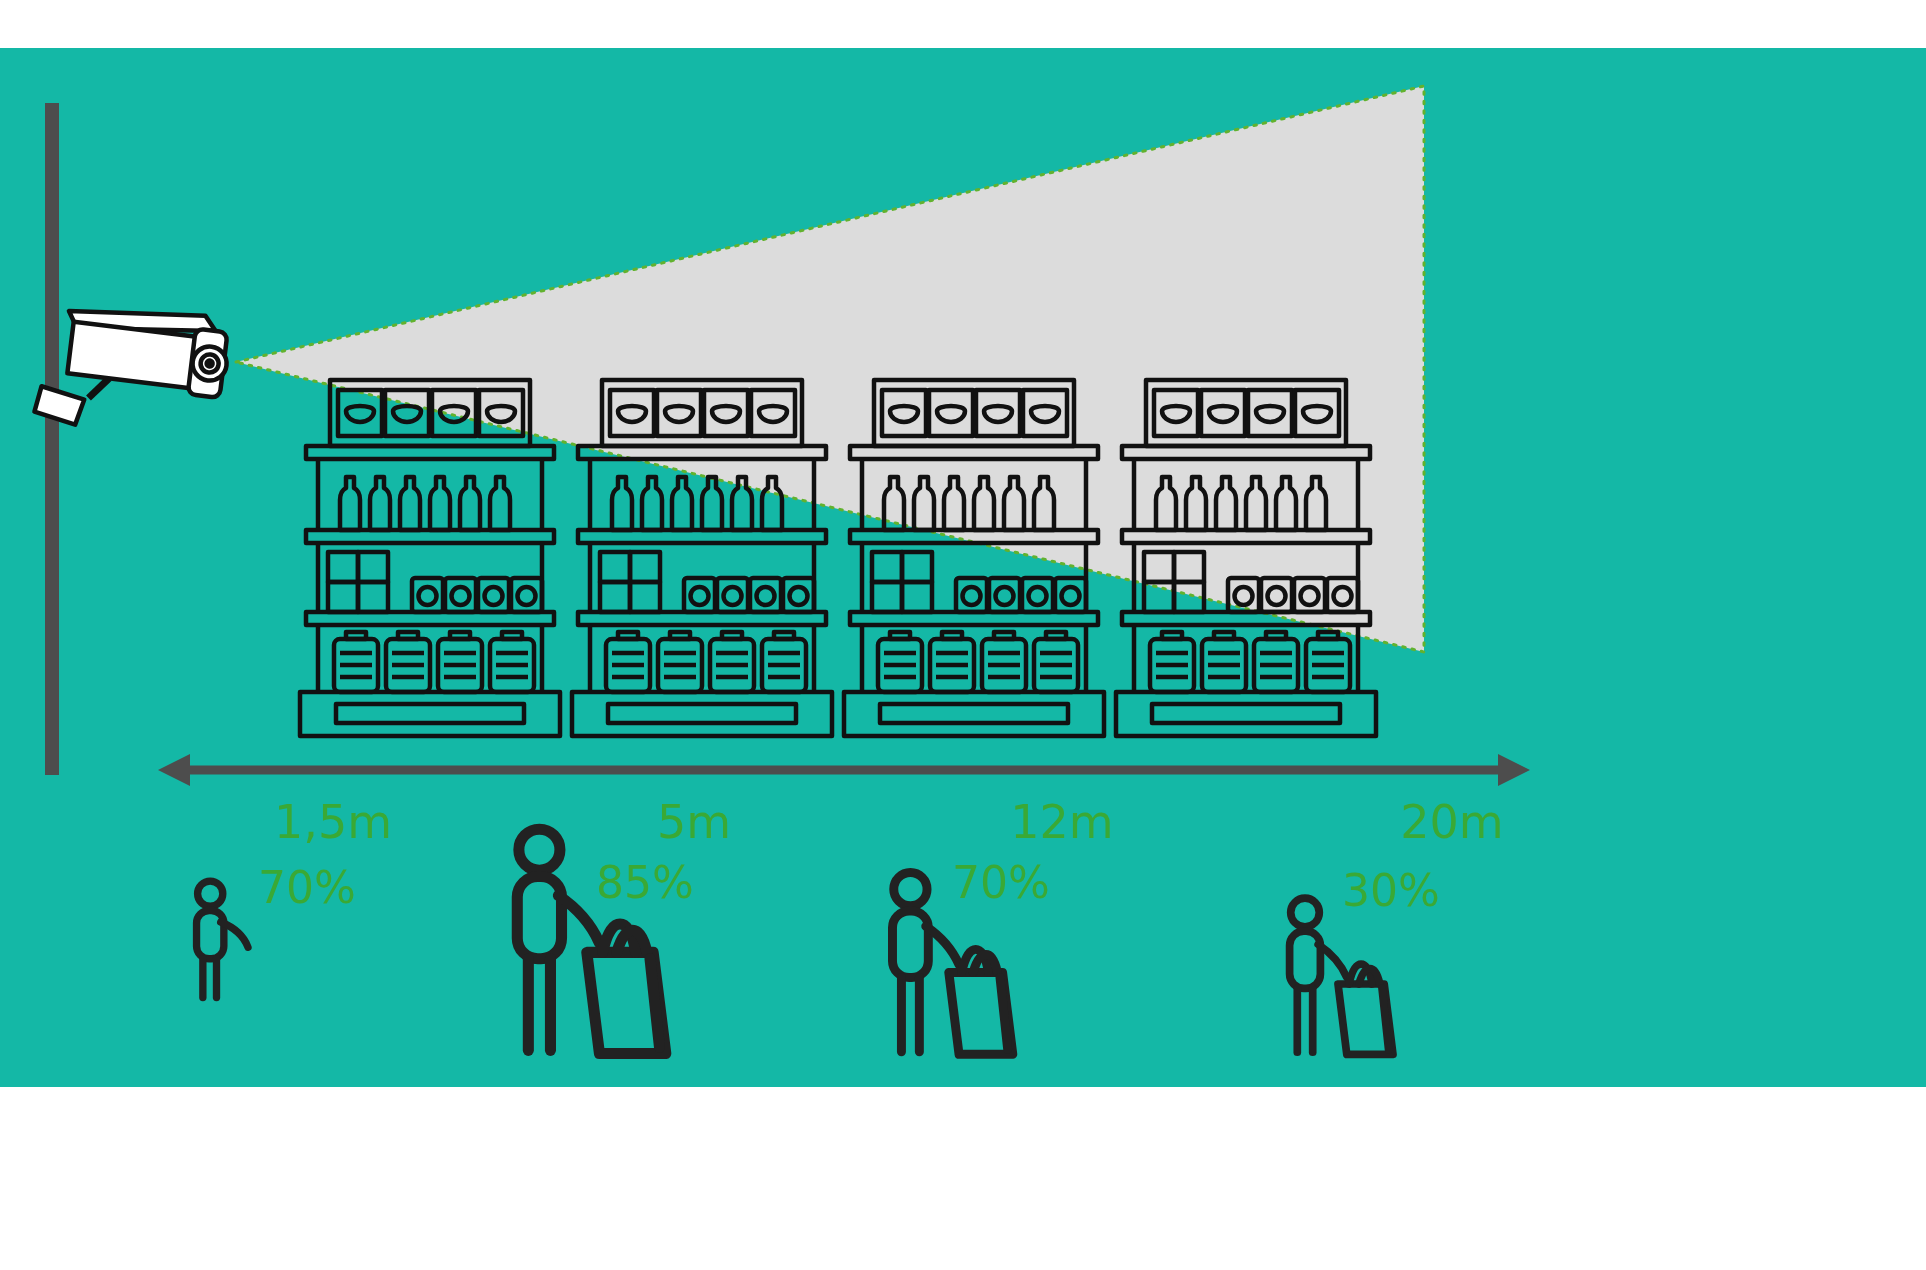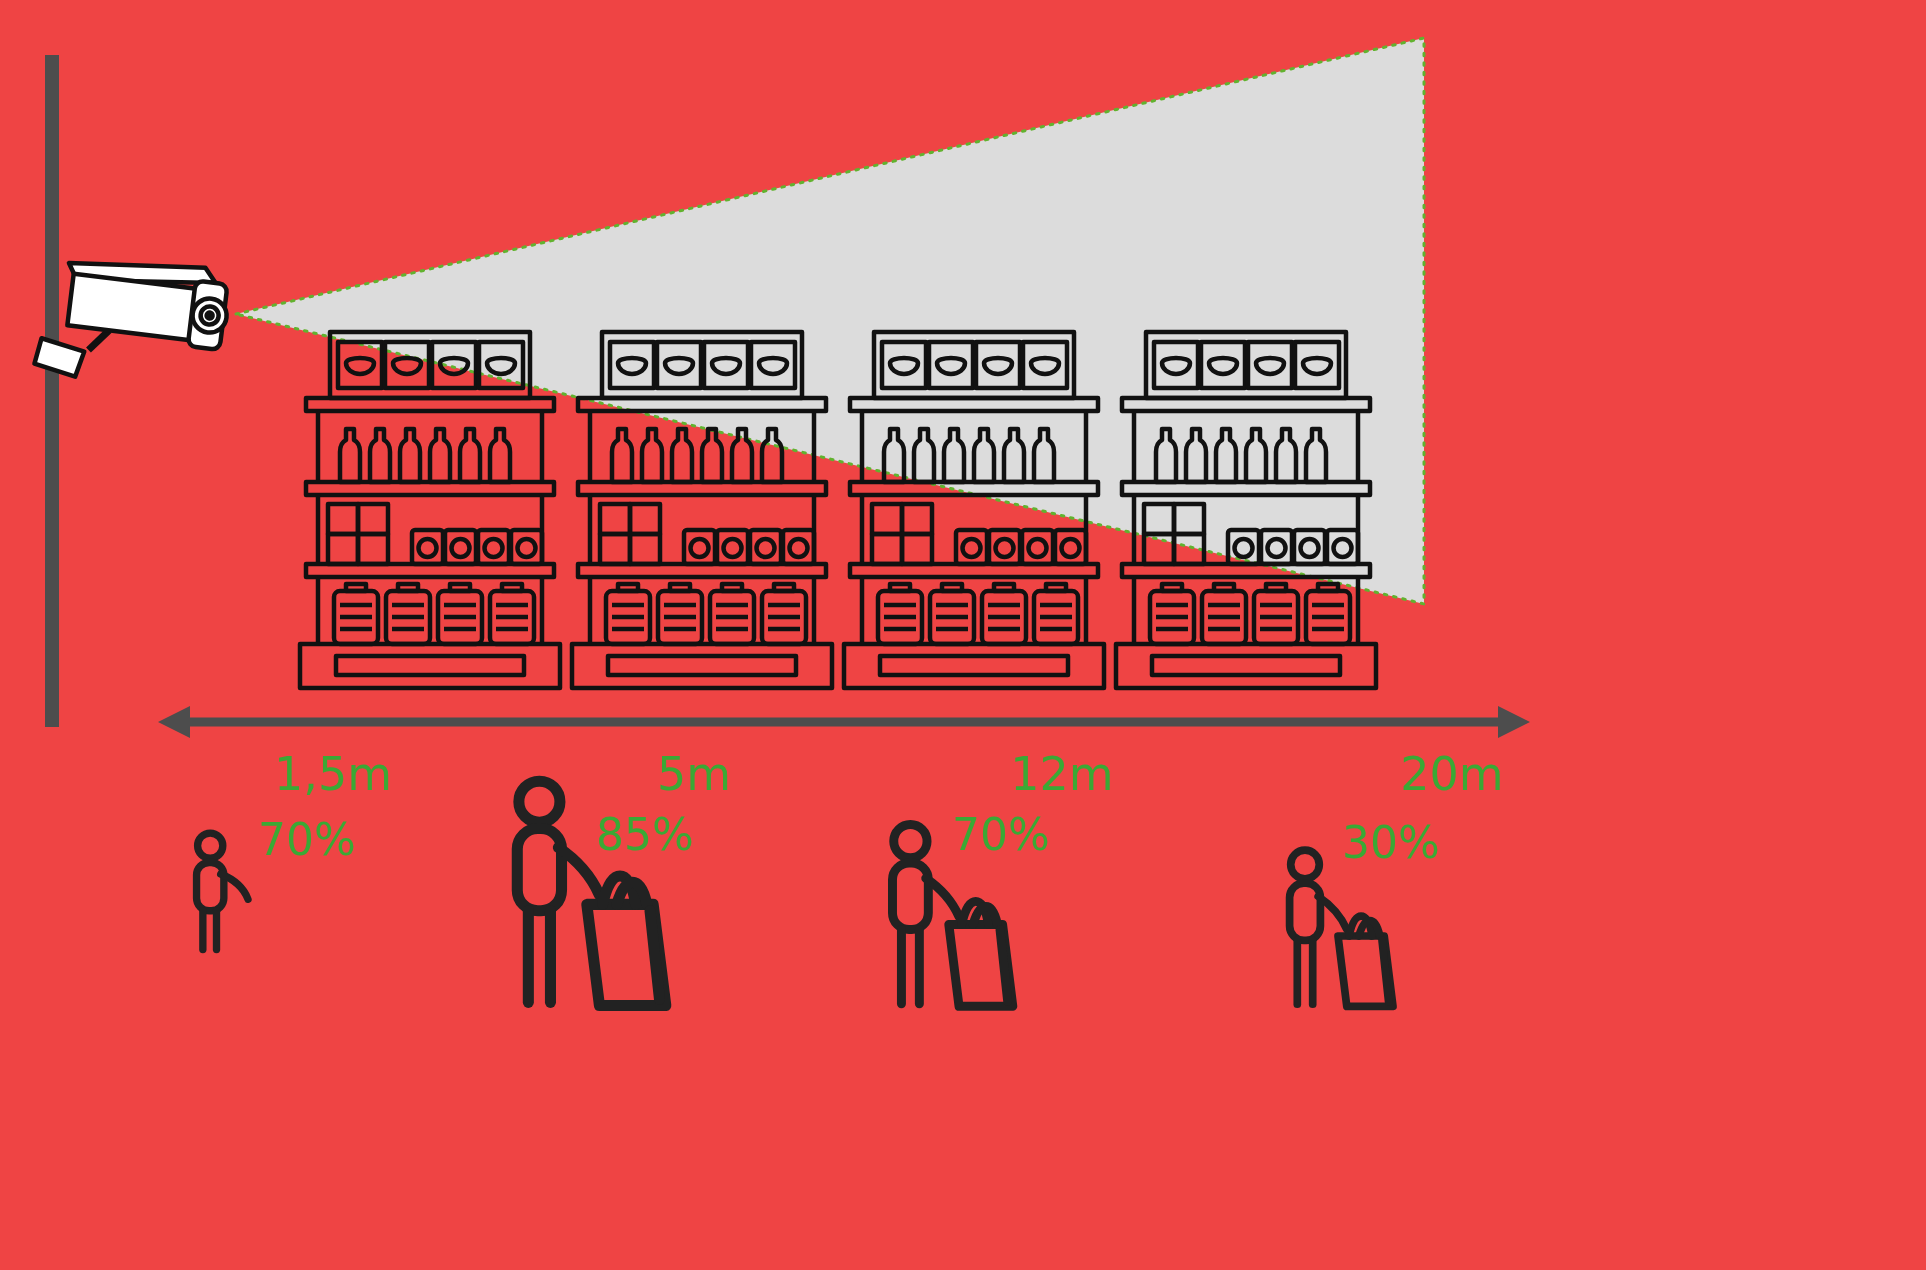--- a/index.html
+++ b/index.html
@@ -1,21 +1,22 @@
 <!DOCTYPE html>
 <html><head>
 <meta charset="utf-8">
 <style>
   html,body { margin:0; padding:0; background:#ffffff; }
   .canvas {
     position:relative;
-    width:1926px; height:1270px;
-    background:#ef4444;
+    width:1926px; height:1039px;
+    background:#14b8a6;
     overflow:hidden;
     font-family:"DejaVu Sans","Liberation Sans",sans-serif;
+    margin-top:48px;
   }
   svg { display:block; }
   text.dist {
     font-size:46px;
     fill:#3aa935;
     font-family:"DejaVu Sans","Liberation Sans",sans-serif;
   }
   text.pct {
     font-size:44px;
     fill:#3aa935;

